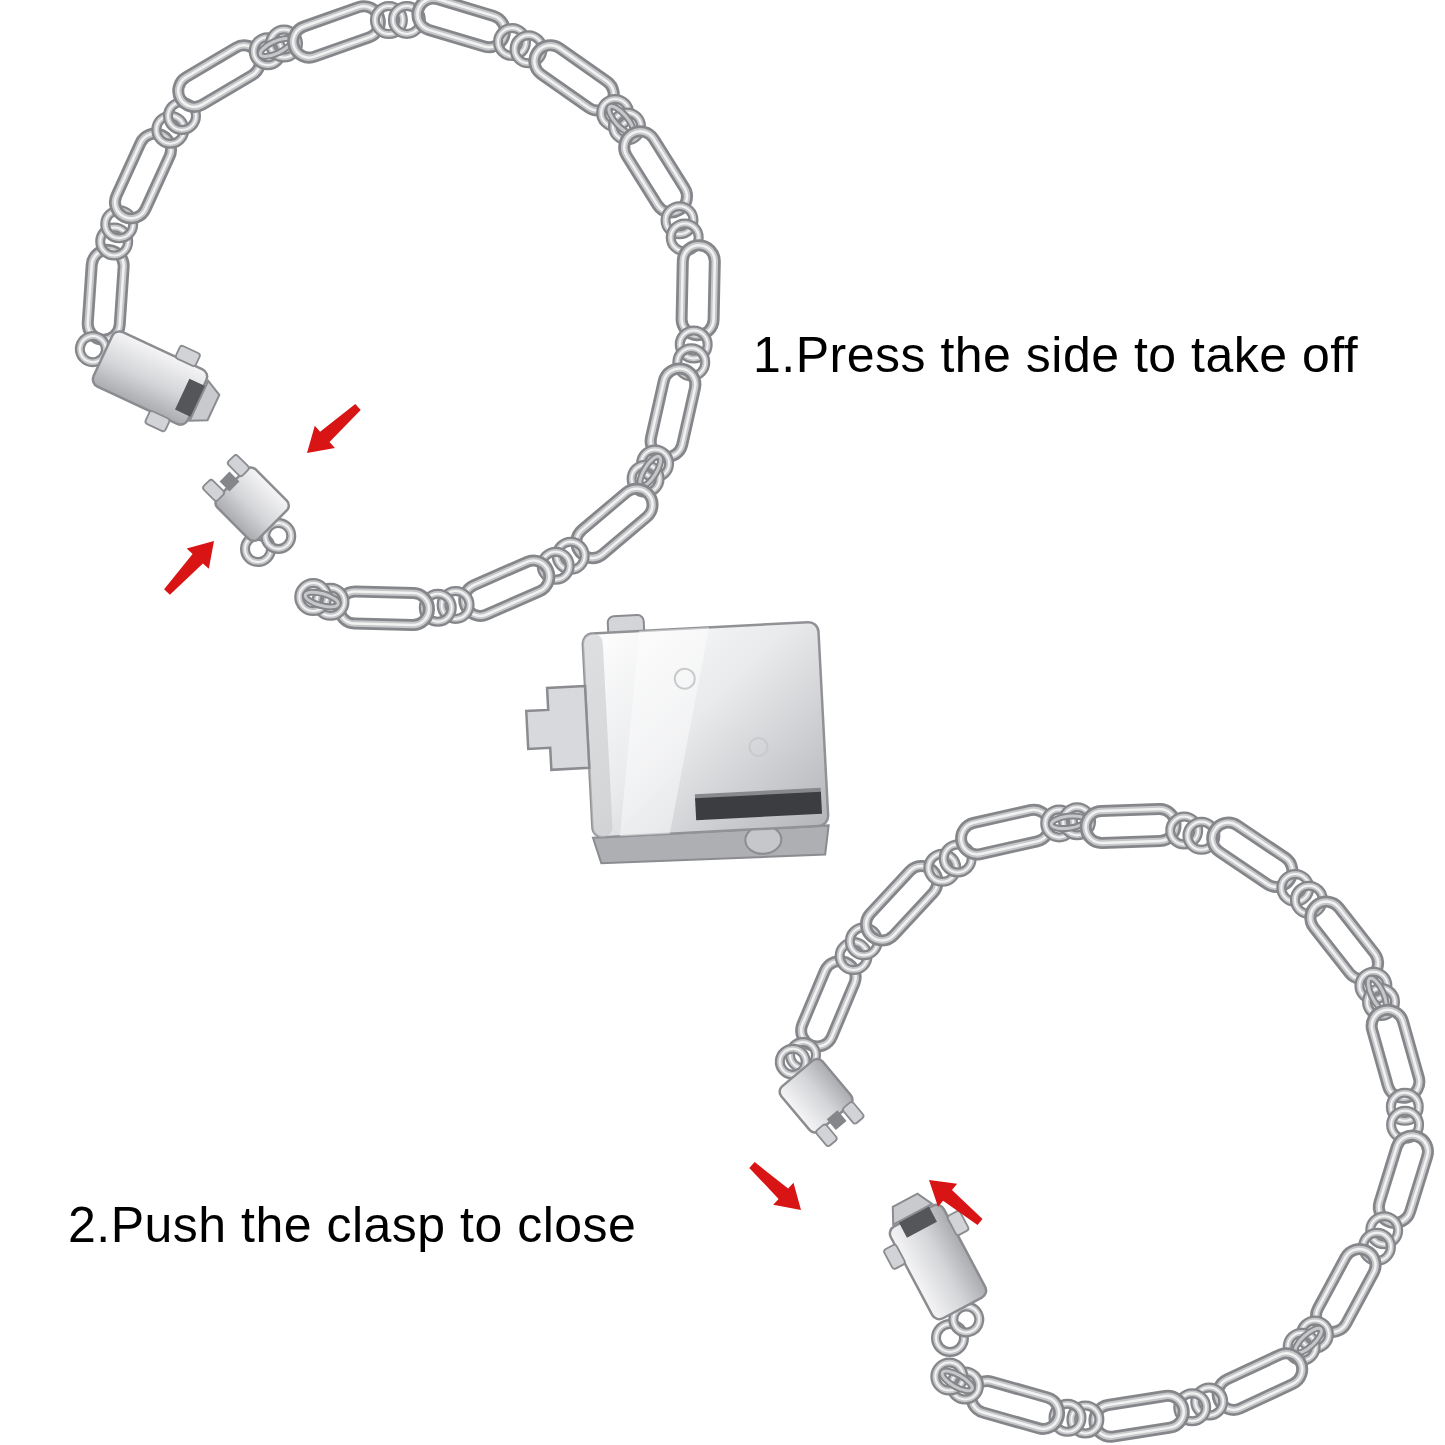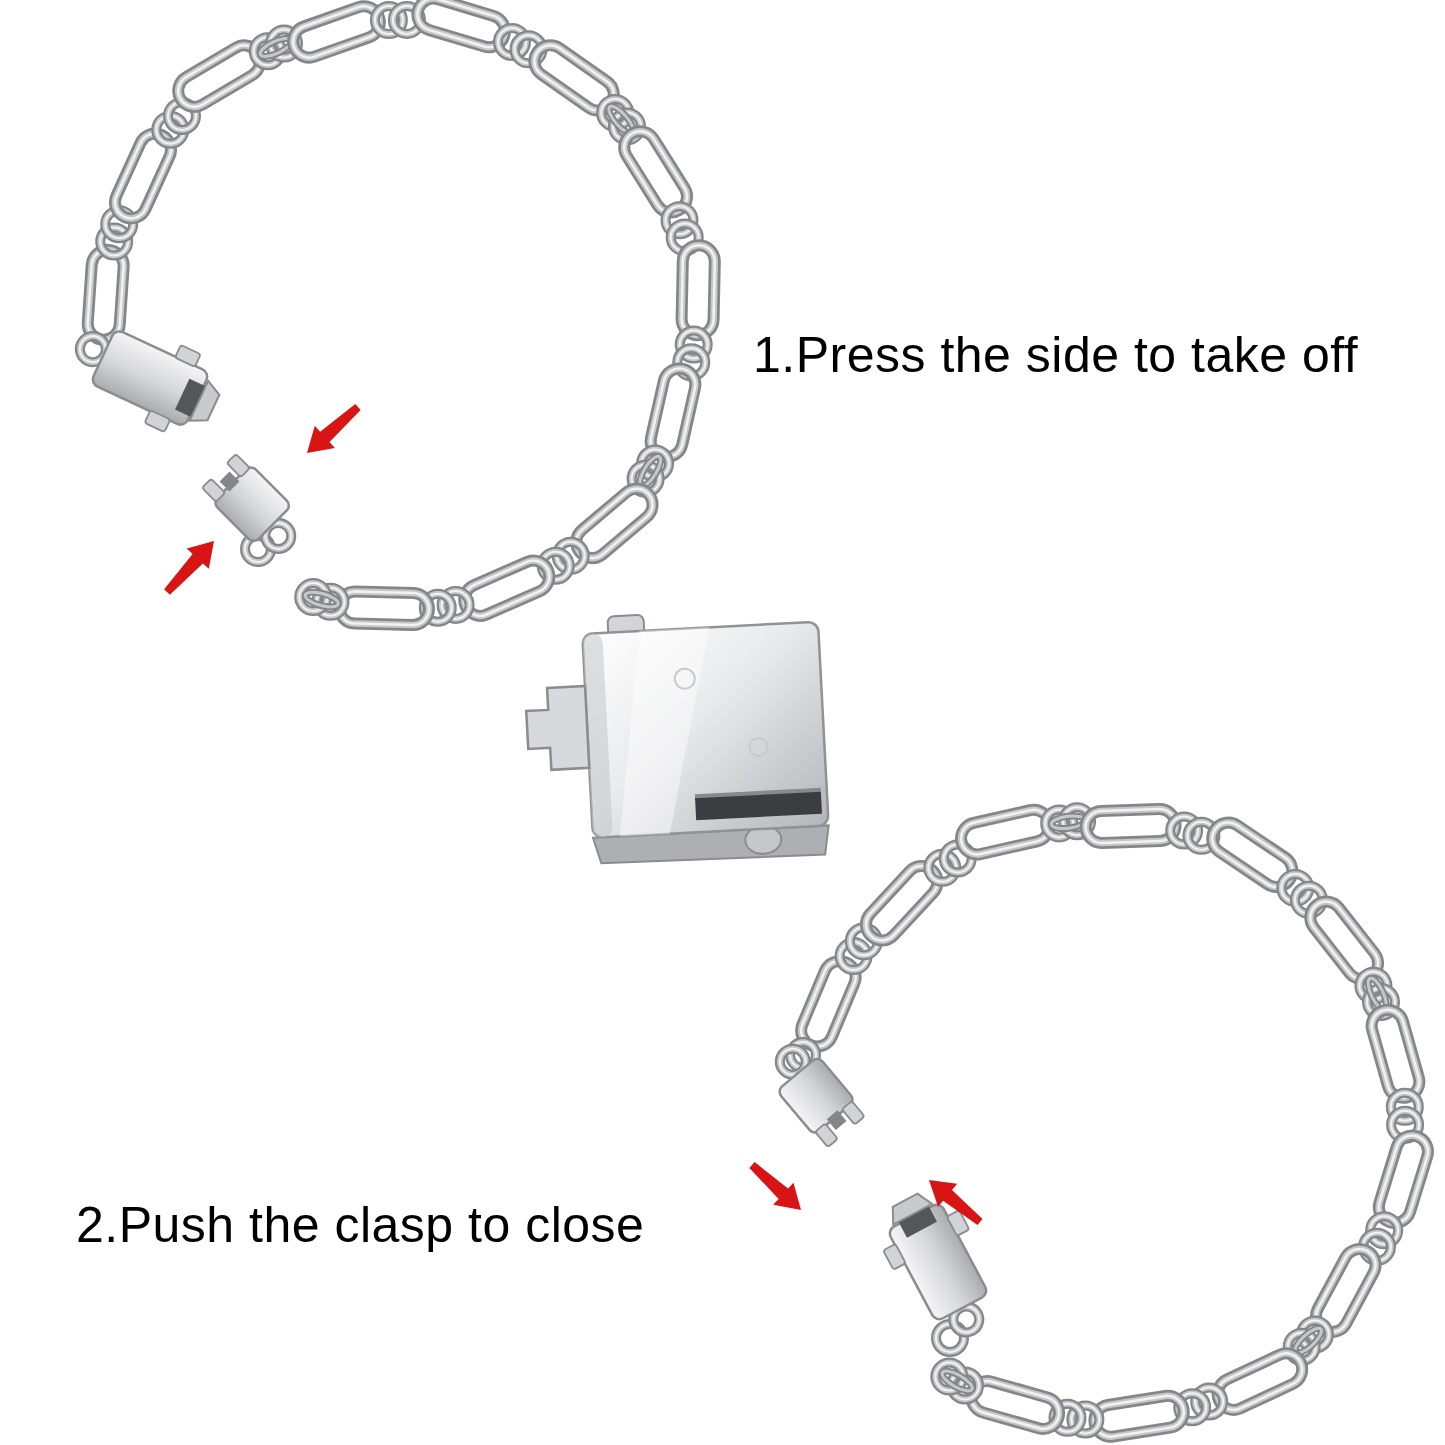--- a/index.html
+++ b/index.html
@@ -13,21 +13,21 @@
   #scene{position:absolute;left:0;top:0;}
   .caption{
     position:absolute;
     font-family:"Liberation Sans", sans-serif;
     font-size:50px;
     color:#000;
     white-space:nowrap;
     letter-spacing:0.5px;
   }
   .caption.step1{left:753px;top:326px;}
-  .caption.step2{left:76px;top:1196px;}
+  .caption.step2{left:68px;top:1196px;}
 </style>
 </head>
 <body>
 
 <div class="canvas">
 
   <svg id="scene" width="1445" height="1445" viewBox="0 0 1445 1445">
     <defs>
       <linearGradient id="gradBody" x1="0" y1="0" x2="1" y2="1">
         <stop offset="0" stop-color="#ffffff"></stop>

